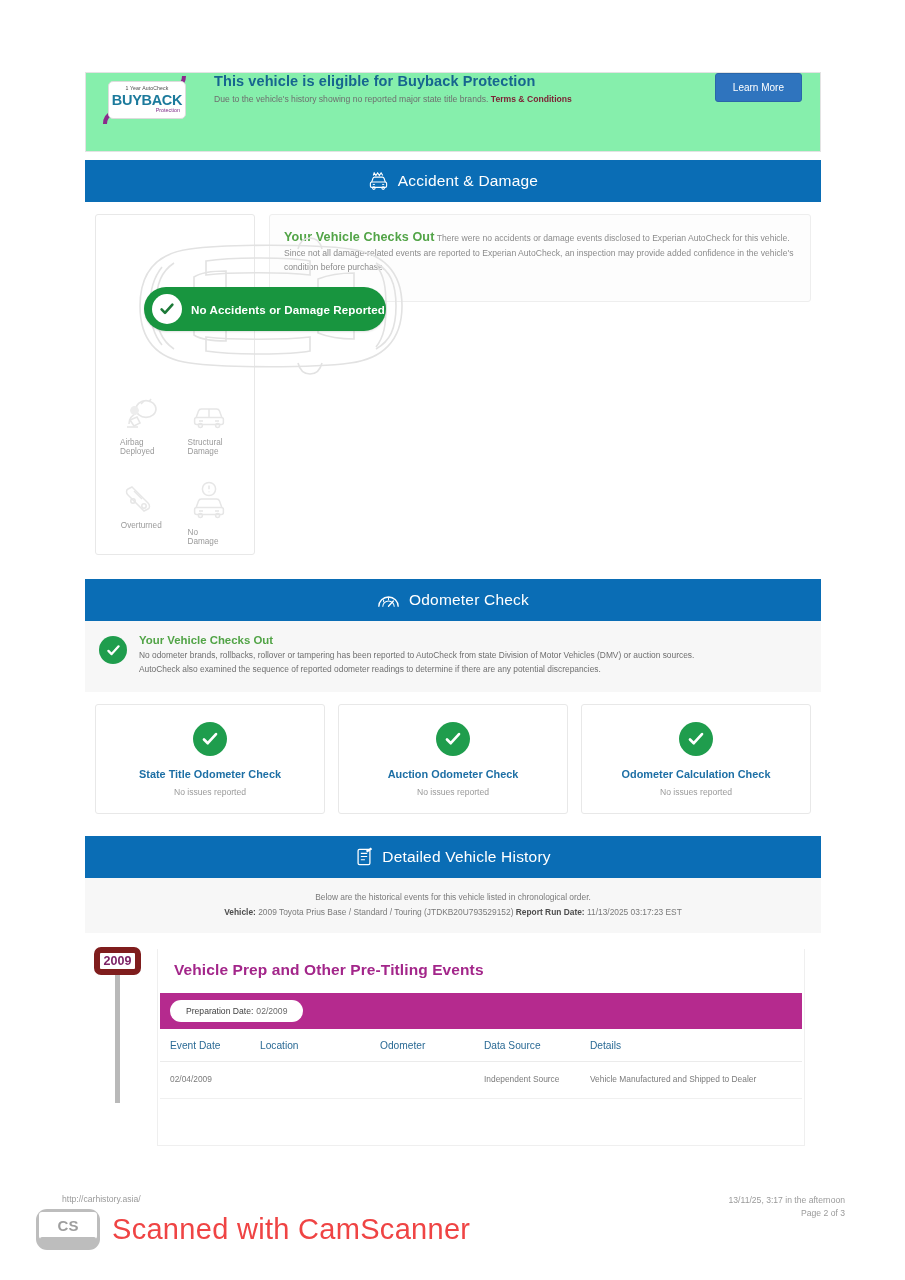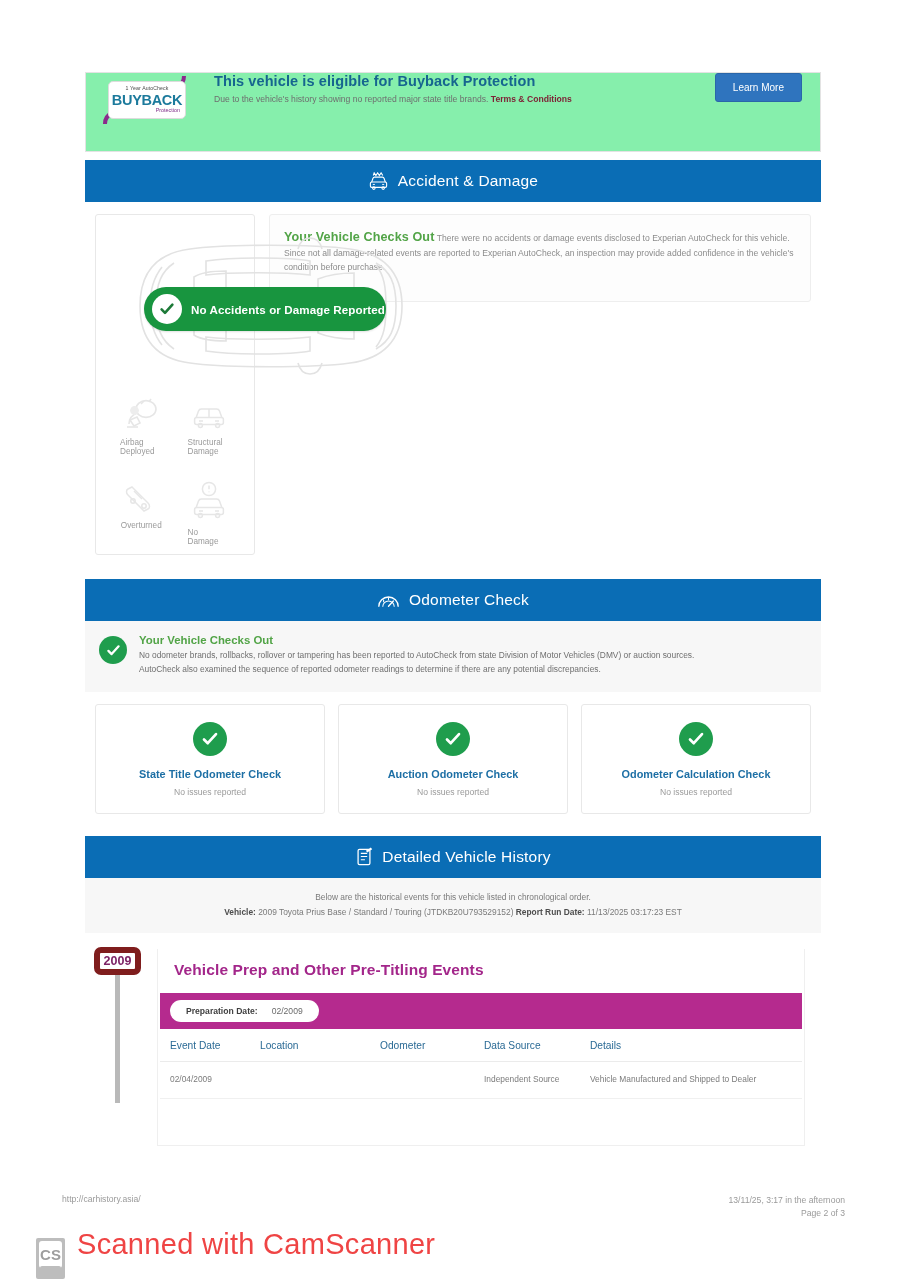--- a/index.html
+++ b/index.html
@@ -236,21 +236,21 @@
     padding-left: 10px;
   }
   .prep-chip {
     background: #ffffff;
     border-radius: 14px;
     height: 22px;
     padding: 0 16px;
     display: flex; align-items: center;
     font-size: 8.6px; color: #6a6a6a;
   }
-  .prep-chip b { color: #3f3f3f; font-weight: bold; margin-right: 14px; }
+  .prep-chip b { color: #3f3f3f; font-weight: normal; margin-right: 3px; }
 
   table.evt { width: calc(100% - 4px); margin: 0 2px; border-collapse: collapse; }
   table.evt th {
     text-align: left;
     font-size: 10.2px; font-weight: normal; color: #2a6a95;
     padding: 11px 0 10px 0;
     border-bottom: 1px solid #ebebeb;
   }
   table.evt td {
     font-size: 8.4px; color: #7b7b7b;
@@ -272,30 +272,29 @@
   .f-right {
     position: absolute; right: 60px; top: 1194px;
     text-align: right;
     font-size: 8.6px; color: #9a9a9a; line-height: 1.5;
   }
   .cs-wrap {
     position: absolute; left: 36px; top: 1209px;
     display: flex; align-items: center; gap: 12px;
   }
   .cs-logo {
-    width: 29px; height: 41px;
-    border-radius: 2px;
+    width: 64px; height: 41px;
+    border-radius: 11px;
     background: #bdbdbd;
     color: #ffffff;
     display: flex; align-items: flex-start; justify-content: center;
     font-size: 17px; font-weight: bold;
     padding-top: 4px;
     position: relative;
     overflow: hidden;
-    margin-top: 29px;
   }
   .cs-logo::after {
     content: ""; position: absolute; left: 4px; right: 4px; bottom: 5px;
     height: 8px; background: #bdbdbd; border-radius: 2px;
   }
   .cs-inner {
     position: absolute; left: 3px; top: 3px; right: 3px; bottom: 11px;
     background: #ffffff; border-radius: 3px;
     display: flex; align-items: center; justify-content: center;
     color: #9e9e9e; font-size: 15px; font-weight: bold;

